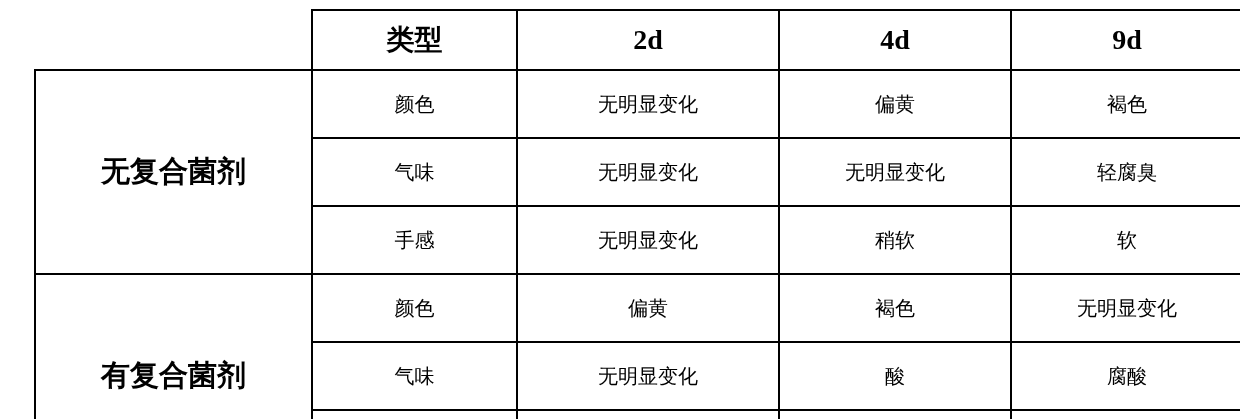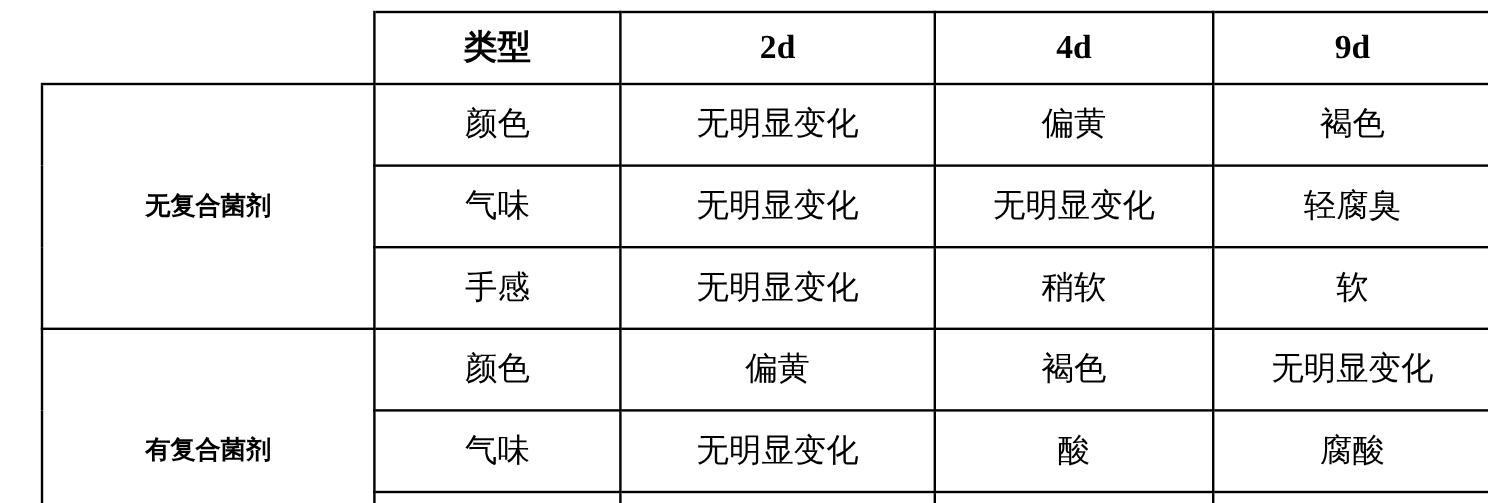--- a/index.html
+++ b/index.html
@@ -24,33 +24,33 @@
   }
   table.doc-table {
     border-collapse: collapse;
     width: 1208px;
     table-layout: fixed;
   }
   table.doc-table td {
     border: 2px solid #000000;
     text-align: center;
     vertical-align: middle;
-    font-size: 27px;
+    font-size: 20px;
     line-height: 1.1;
     padding: 6px 4px;
     font-family: "Liberation Serif", serif;
   }
   table.doc-table tr.header-row td {
     font-weight: bold;
     height: 46px;
     font-size: 28px;
   }
   table.doc-table td.group-cell {
     font-weight: bold;
-    font-size: 21px;
+    font-size: 29px;
   }
   table.doc-table td.blank-cell {
     border-left: none;
     border-top: none;
   }
   col.c0 { width: 277px; }
   col.c1 { width: 205px; }
   col.c2 { width: 262px; }
   col.c3 { width: 232px; }
   col.c4 { width: 232px; }

